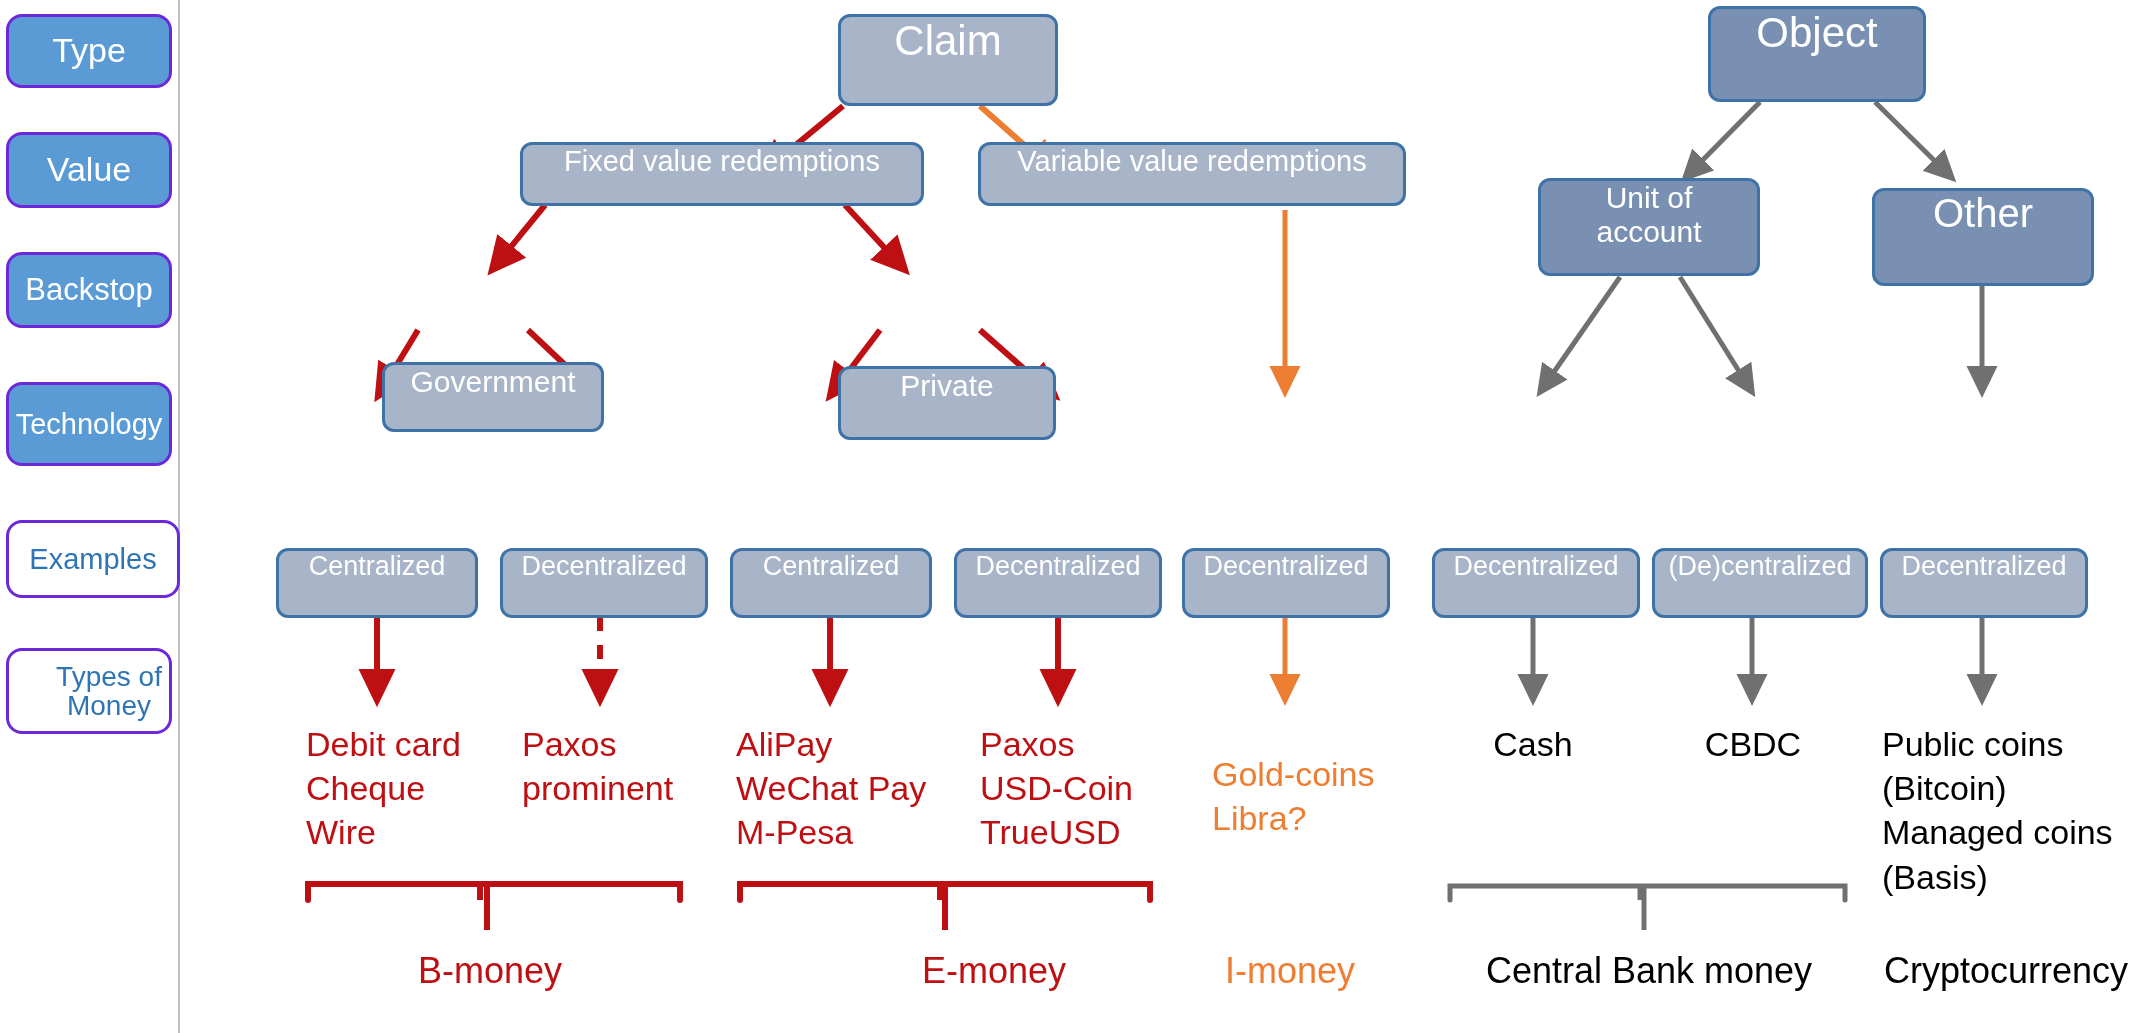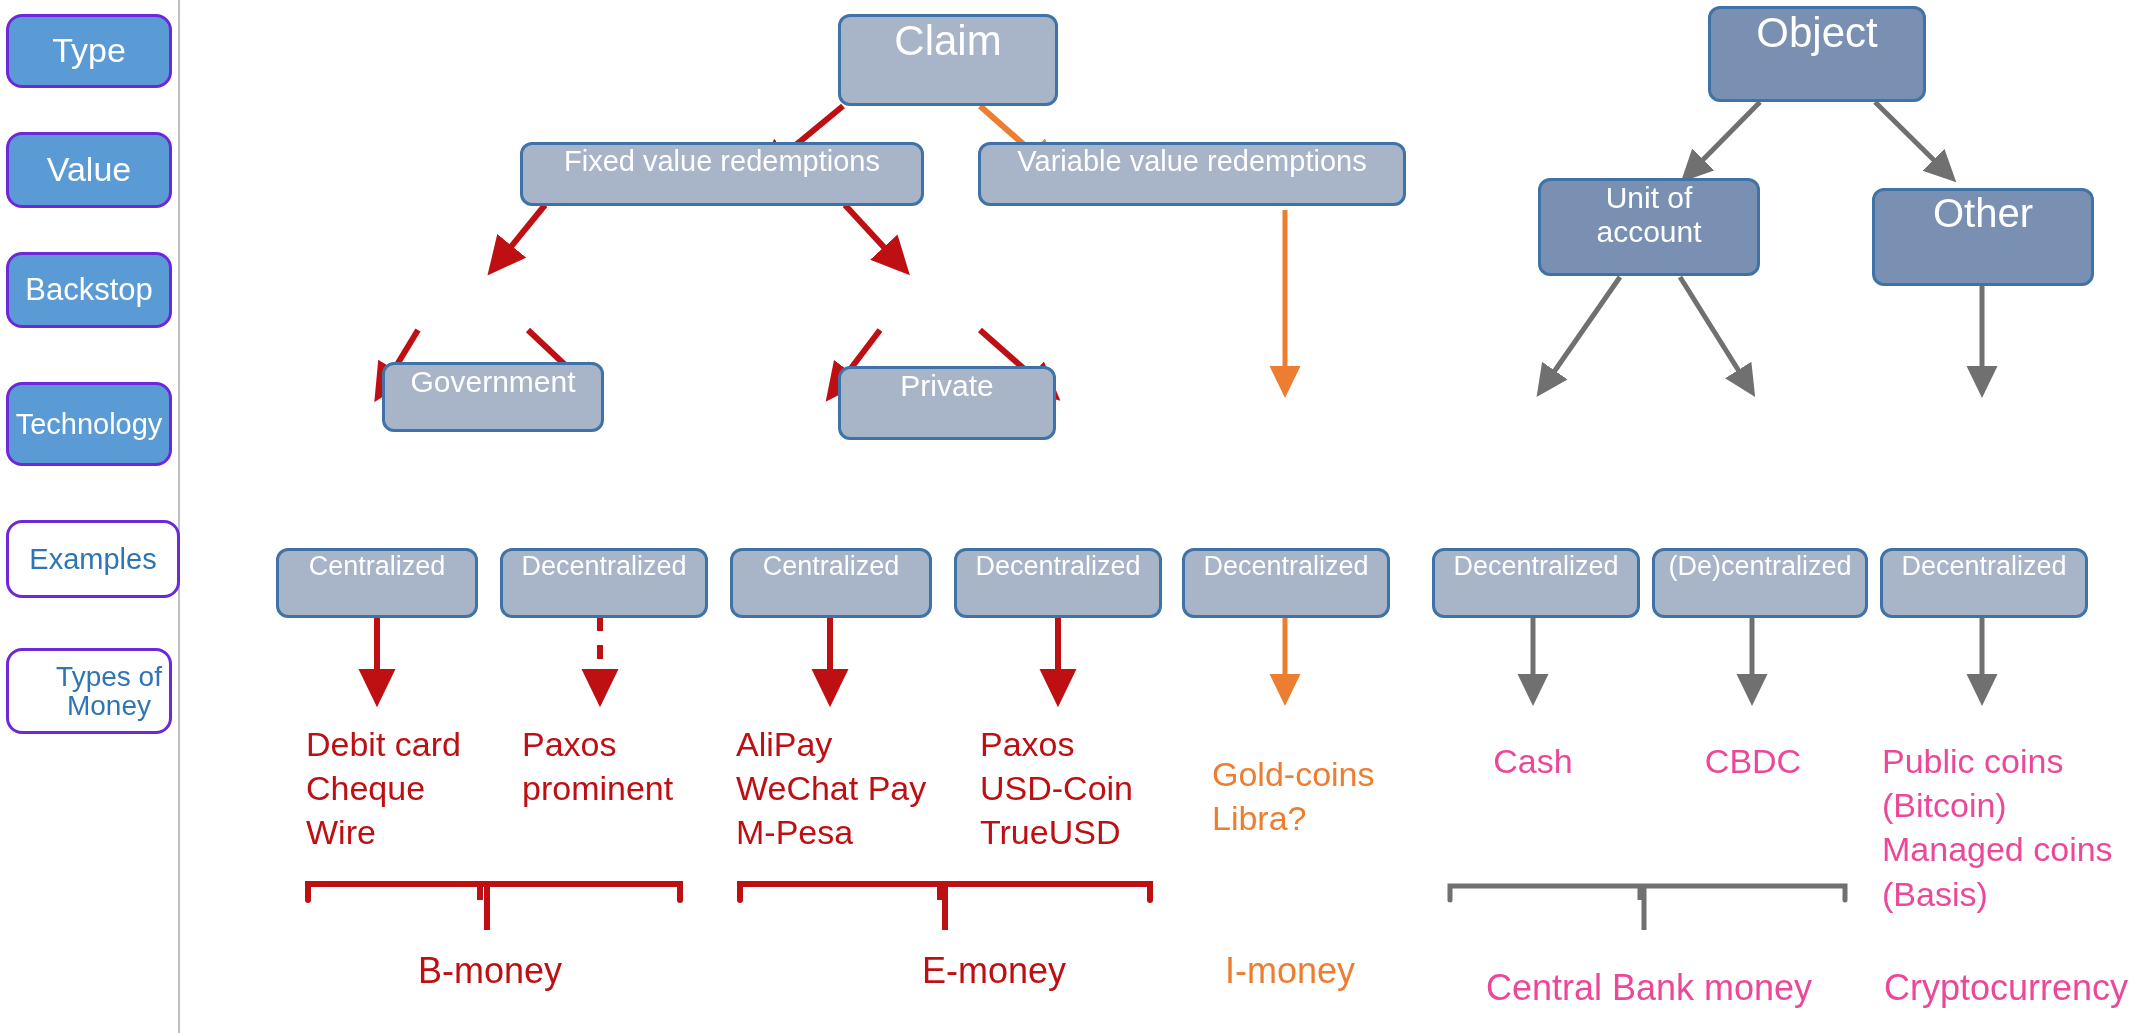--- a/index.html
+++ b/index.html
@@ -20,21 +20,21 @@
         justify-content:center;text-align:center;color:#ffffff;
         border:3px solid #3F73A8;border-radius:12px;line-height:1.12;
         background:#AEB9CD;}
   .node.dark{background:#7990B2;}
   .node.mid{background:#A8B4C8;}
 
   
   .txt{position:absolute;line-height:1.3;white-space:pre-line;}
   .txt.red{color:#BE0F12;}
   .txt.orange{color:#ED7D31;}
-  .txt.gray{color:#ec4899;margin-top:17px;}
+  .txt.gray{color:#000000;}
   .txt.center{text-align:center;}
   .txt.left{text-align:left;}
 
   .vdiv{position:absolute;background:#BFBFBF;}
 </style>
 </head>
 <body>
 
 <div id="stage">
 

